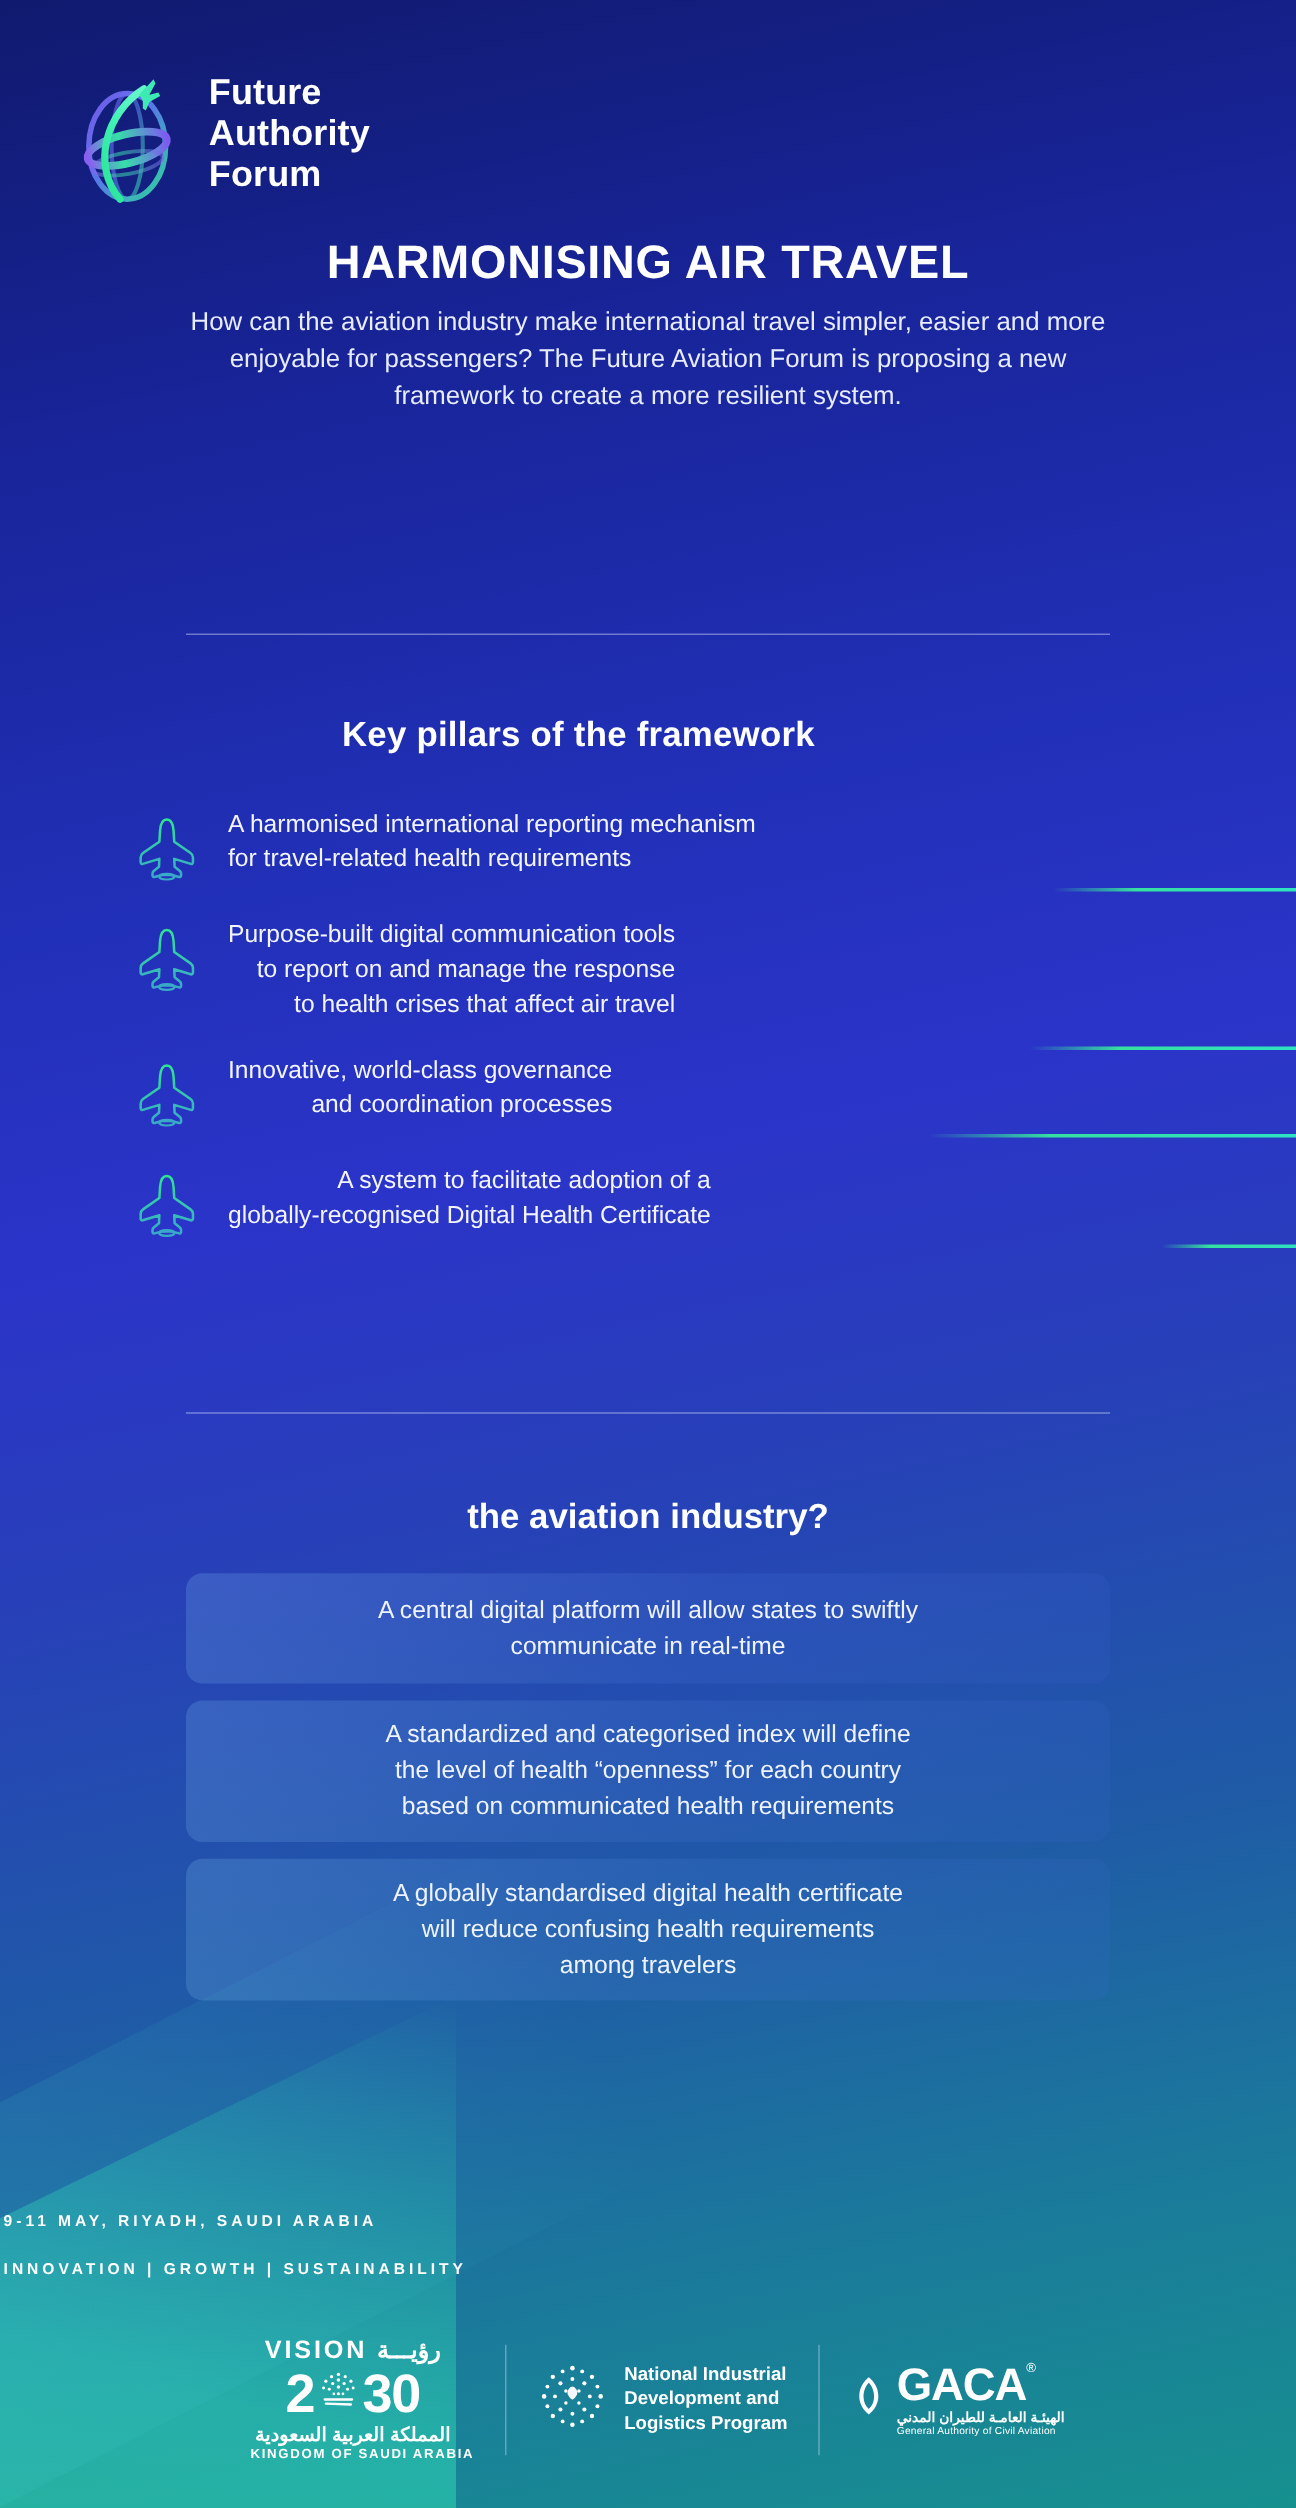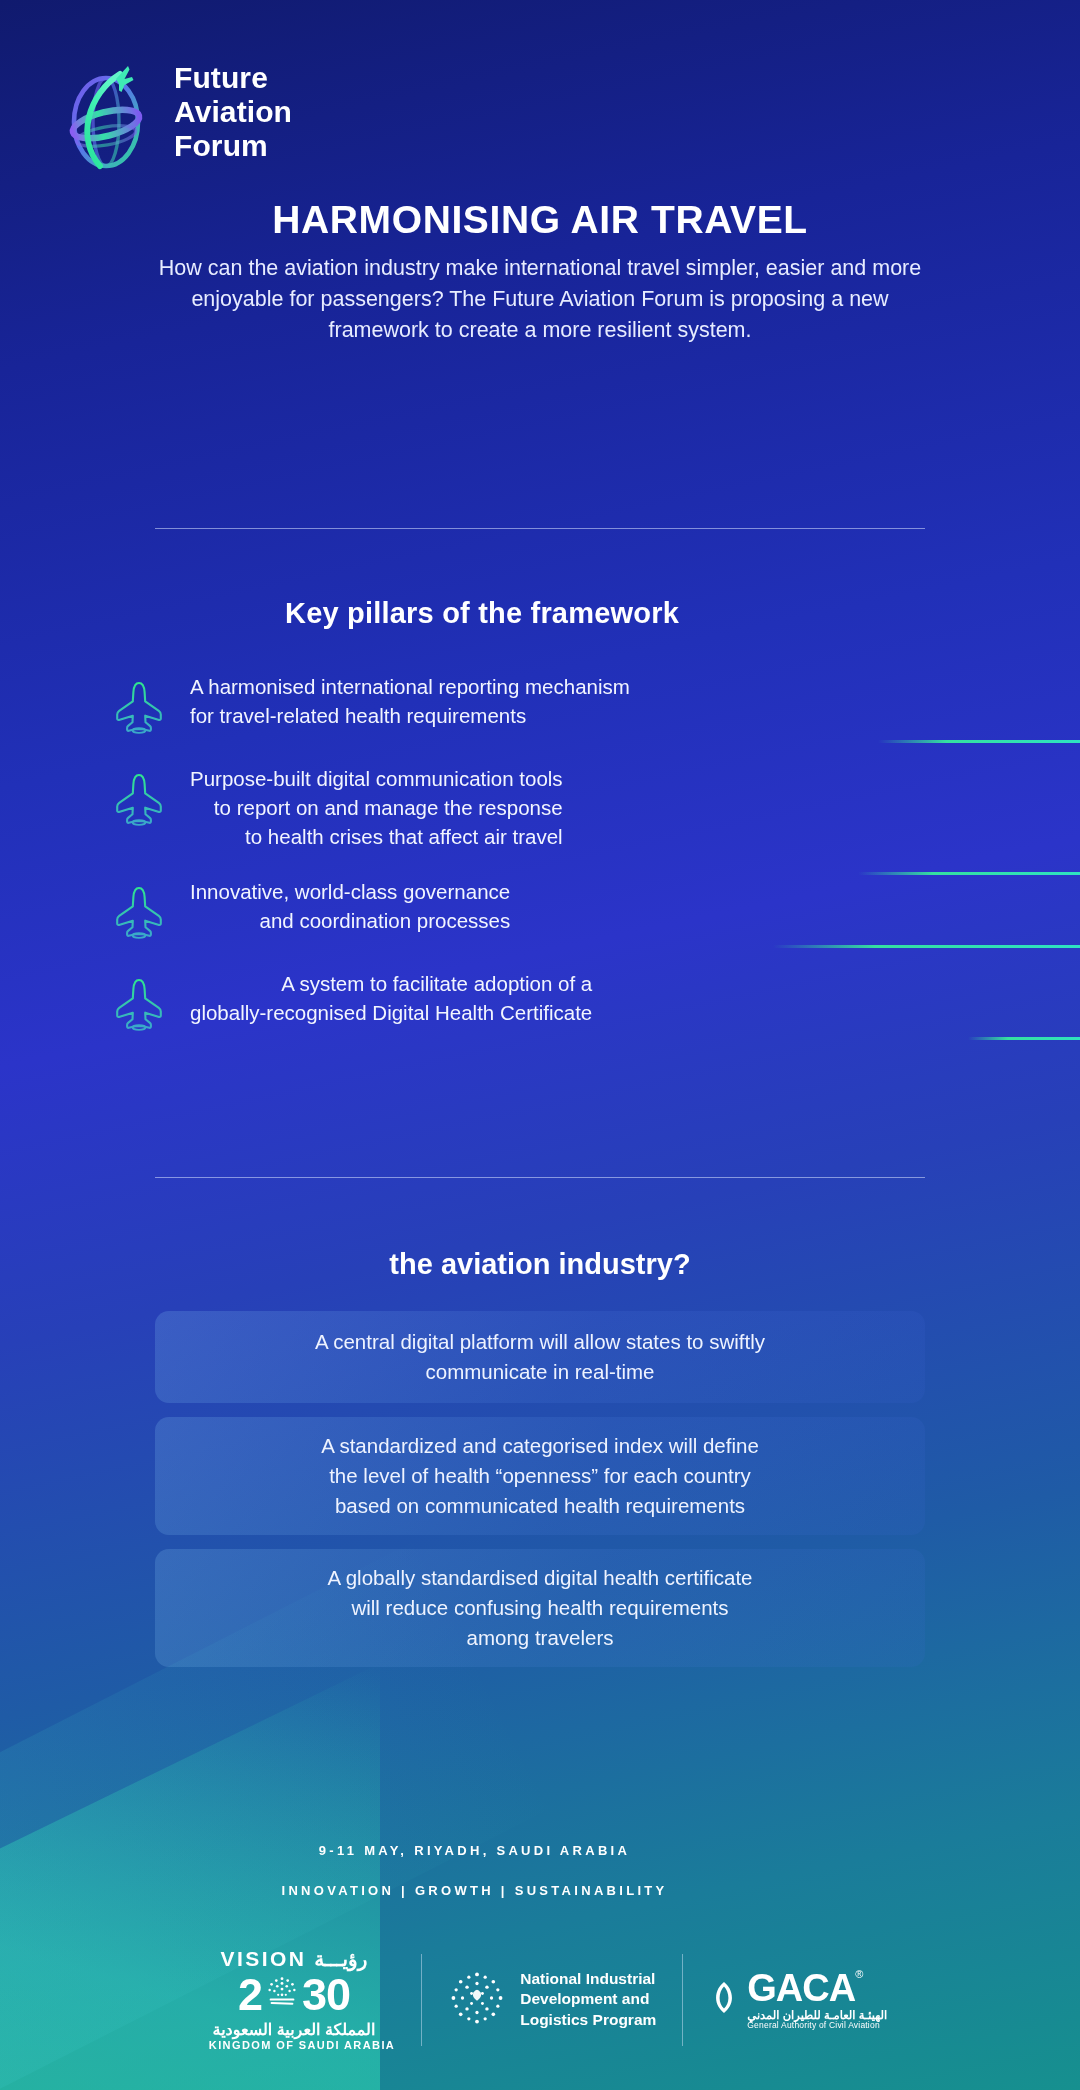--- a/index.html
+++ b/index.html
@@ -151,21 +151,21 @@
     font-size:20.5px; line-height:1.45; font-weight:400;
     display:flex; align-items:center; justify-content:center;
     padding:22px 36px;
   }
   .card + .card{ margin-top:14px; }
   .card.c1{ height:92px; }
   .card.c2{ height:118px; }
   .card.c3{ height:118px; }
 
   
-  .meta{ position:absolute; left:16px; width:917px; text-align:center; color:#fff; }
+  .meta{ position:absolute; left:3px; width:917px; text-align:left; color:#fff; }
   .meta.date{ top:1843px; font-size:13px; letter-spacing:3.3px; font-weight:700; }
   .meta.tags{ top:1883px; font-size:13px; letter-spacing:3.3px; font-weight:600; }
 
   
   .partners{
     position:absolute; top:1948px; left:0; width:1080px;
     display:flex; align-items:center; justify-content:center; gap:0;
   }
   .partner{ display:flex; align-items:center; justify-content:center; padding:0 26px; }
   .divider-v{ width:1px; height:92px; background:rgba(225,235,255,.45); }
@@ -228,21 +228,21 @@
           <ellipse cx="46" cy="70" rx="32" ry="44" fill="none" stroke="url(#gSphere)" stroke-width="4.6" opacity=".95"></ellipse>
           <ellipse cx="46" cy="70" rx="13" ry="44" fill="none" stroke="url(#gSphere)" stroke-width="3.4" opacity=".6"></ellipse>
           <ellipse cx="46" cy="72" rx="34" ry="12" fill="none" stroke="url(#gRing)" stroke-width="6.4" transform="rotate(-14 46 72)"></ellipse>
           <ellipse cx="46" cy="84" rx="30" ry="9" fill="none" stroke="url(#gRing)" stroke-width="3.2" opacity=".55" transform="rotate(-10 46 84)"></ellipse>
           <path d="M40 114 C16 86 28 42 60 22" fill="none" stroke="url(#gTrail)" stroke-width="6" stroke-linecap="round"></path>
           <path d="M56 27 l12 -13 l1.5 3.5 l-5 9.5 l7.5 -2 l1.5 3 l-9 5 l-3 7 l-2.5 -1.5 l0 -6.5 z" fill="#3fe9b4"></path>
         </svg>
       </div>
       <div class="brand-text">
         <div>Future</div>
-        <div>Aviation</div>
+        <div>Authority</div>
         <div>Forum</div>
       </div>
     </div>
 
     <div class="headline">HARMONISING AIR TRAVEL</div>
     <div class="subhead">How can the aviation industry make international travel simpler, easier and more enjoyable for passengers? The Future Aviation Forum is proposing a new framework to create a more resilient system.</div>
 
     <div class="rule r1"></div>
 
     <div class="sec-title pillars">Key pillars of the framework</div>

